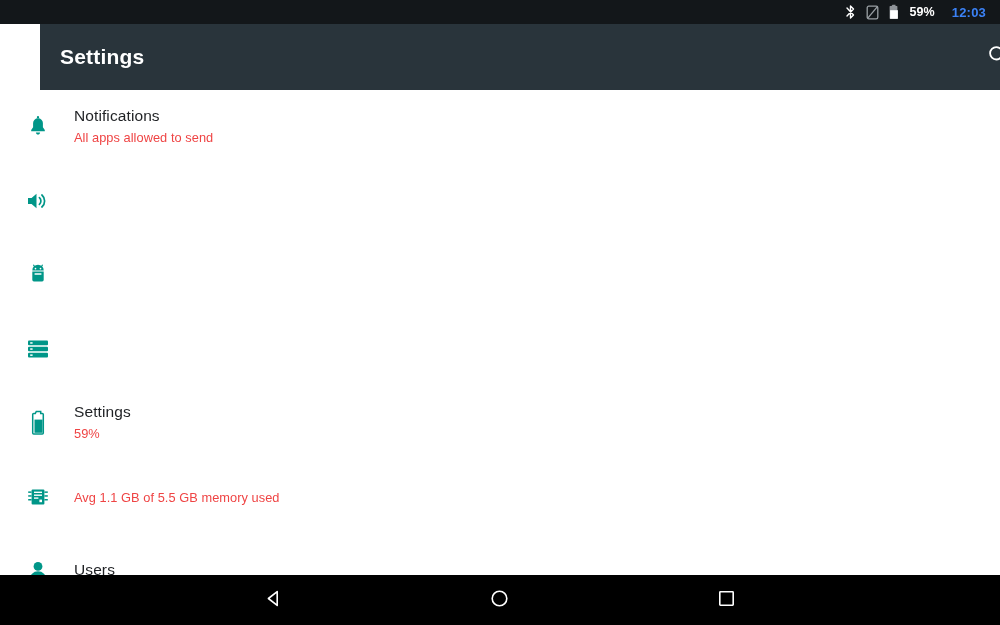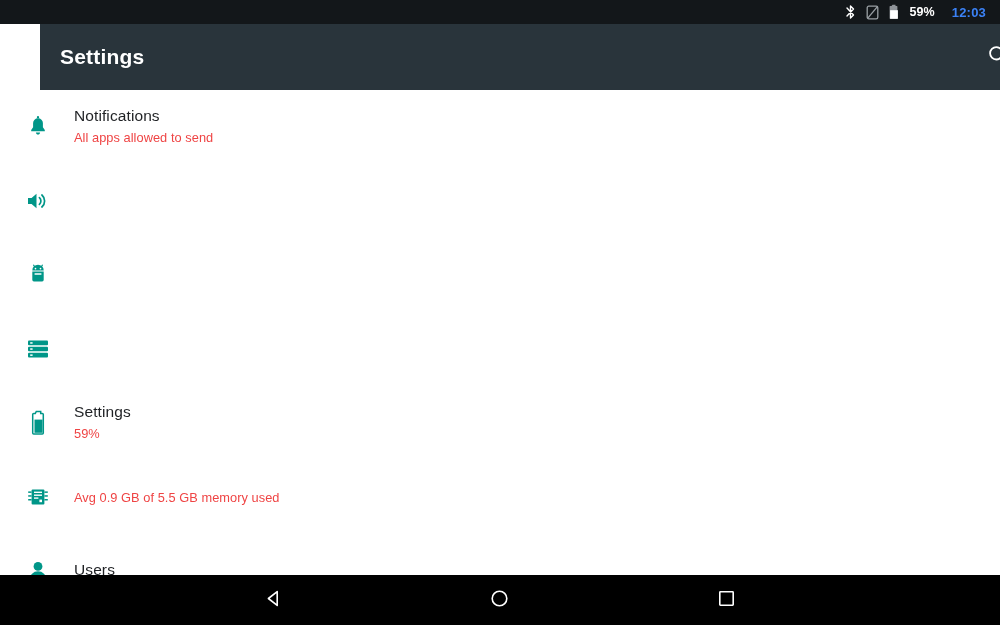--- a/index.html
+++ b/index.html
@@ -282,21 +282,21 @@
             <rect x="18.4" y="10.2" width="3.4" height="1.5"></rect>
             <rect x="18.4" y="14" width="3.4" height="1.5"></rect>
           </g>
           <rect x="8" y="6.6" width="8" height="1.4" fill="#ffffff"></rect>
           <rect x="8" y="9.5" width="8" height="1.4" fill="#ffffff"></rect>
           <rect x="8" y="12.4" width="4.4" height="1.4" fill="#ffffff"></rect>
           <rect x="13.4" y="14.6" width="2.6" height="2.6" fill="#ffffff"></rect>
         </svg>
       </div>
       <div class="row-text">
-        <div class="row-subtitle">Avg 0.9 GB of 5.5 GB memory used</div>
+        <div class="row-subtitle">Avg 1.1 GB of 5.5 GB memory used</div>
       </div>
     </div>
 
     <div class="settings-row">
       <div class="row-icon">
         <svg width="22" height="24" viewBox="0 0 22 24">
           <circle cx="11" cy="7.4" r="4.4" fill="#009688"></circle>
           <path d="M2.6 20.6 a8.4 8.4 0 0 1 16.8 0 z" fill="#009688"></path>
         </svg>
       </div>

